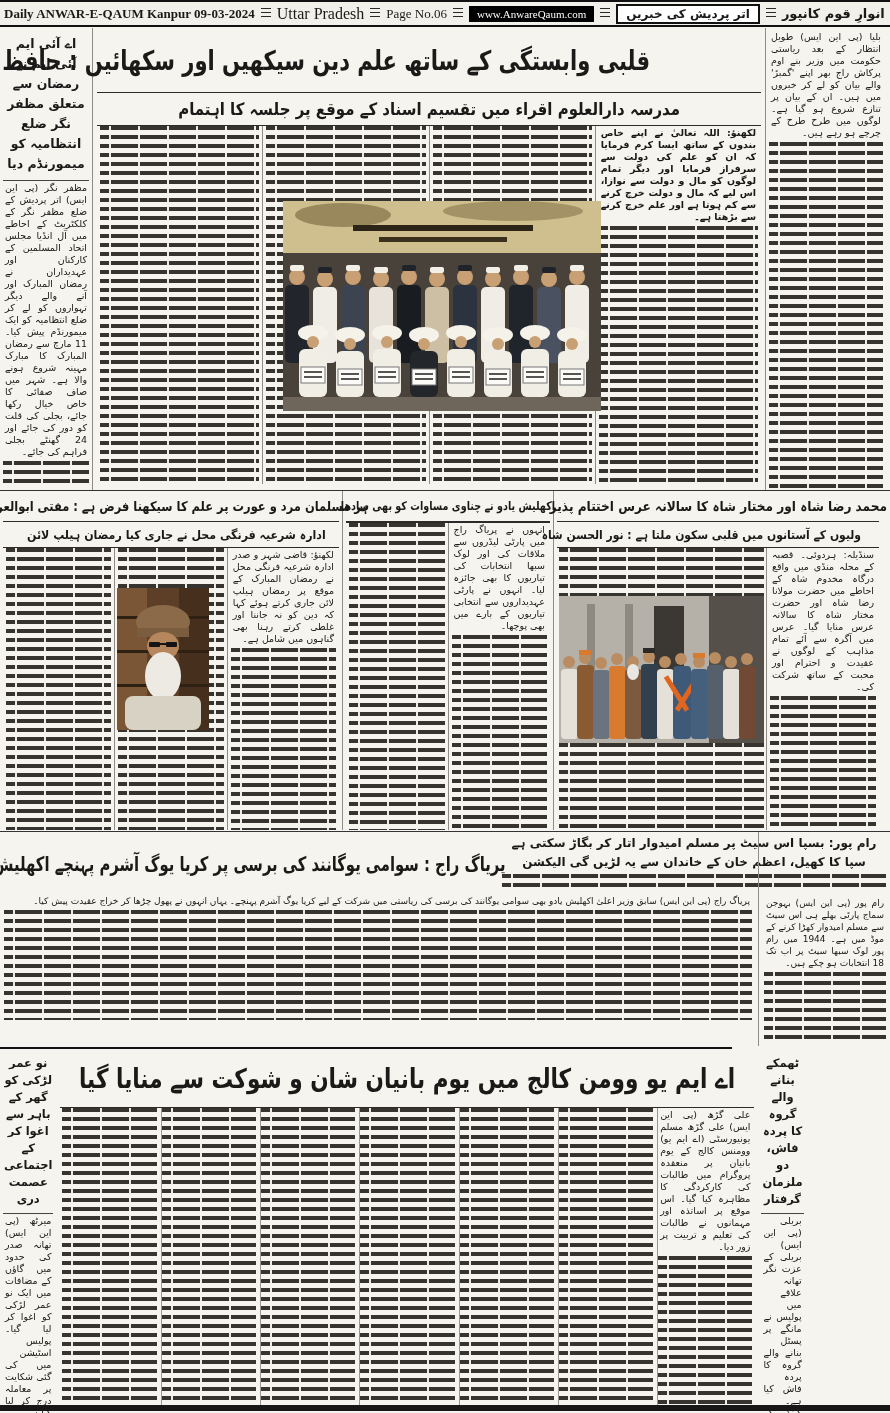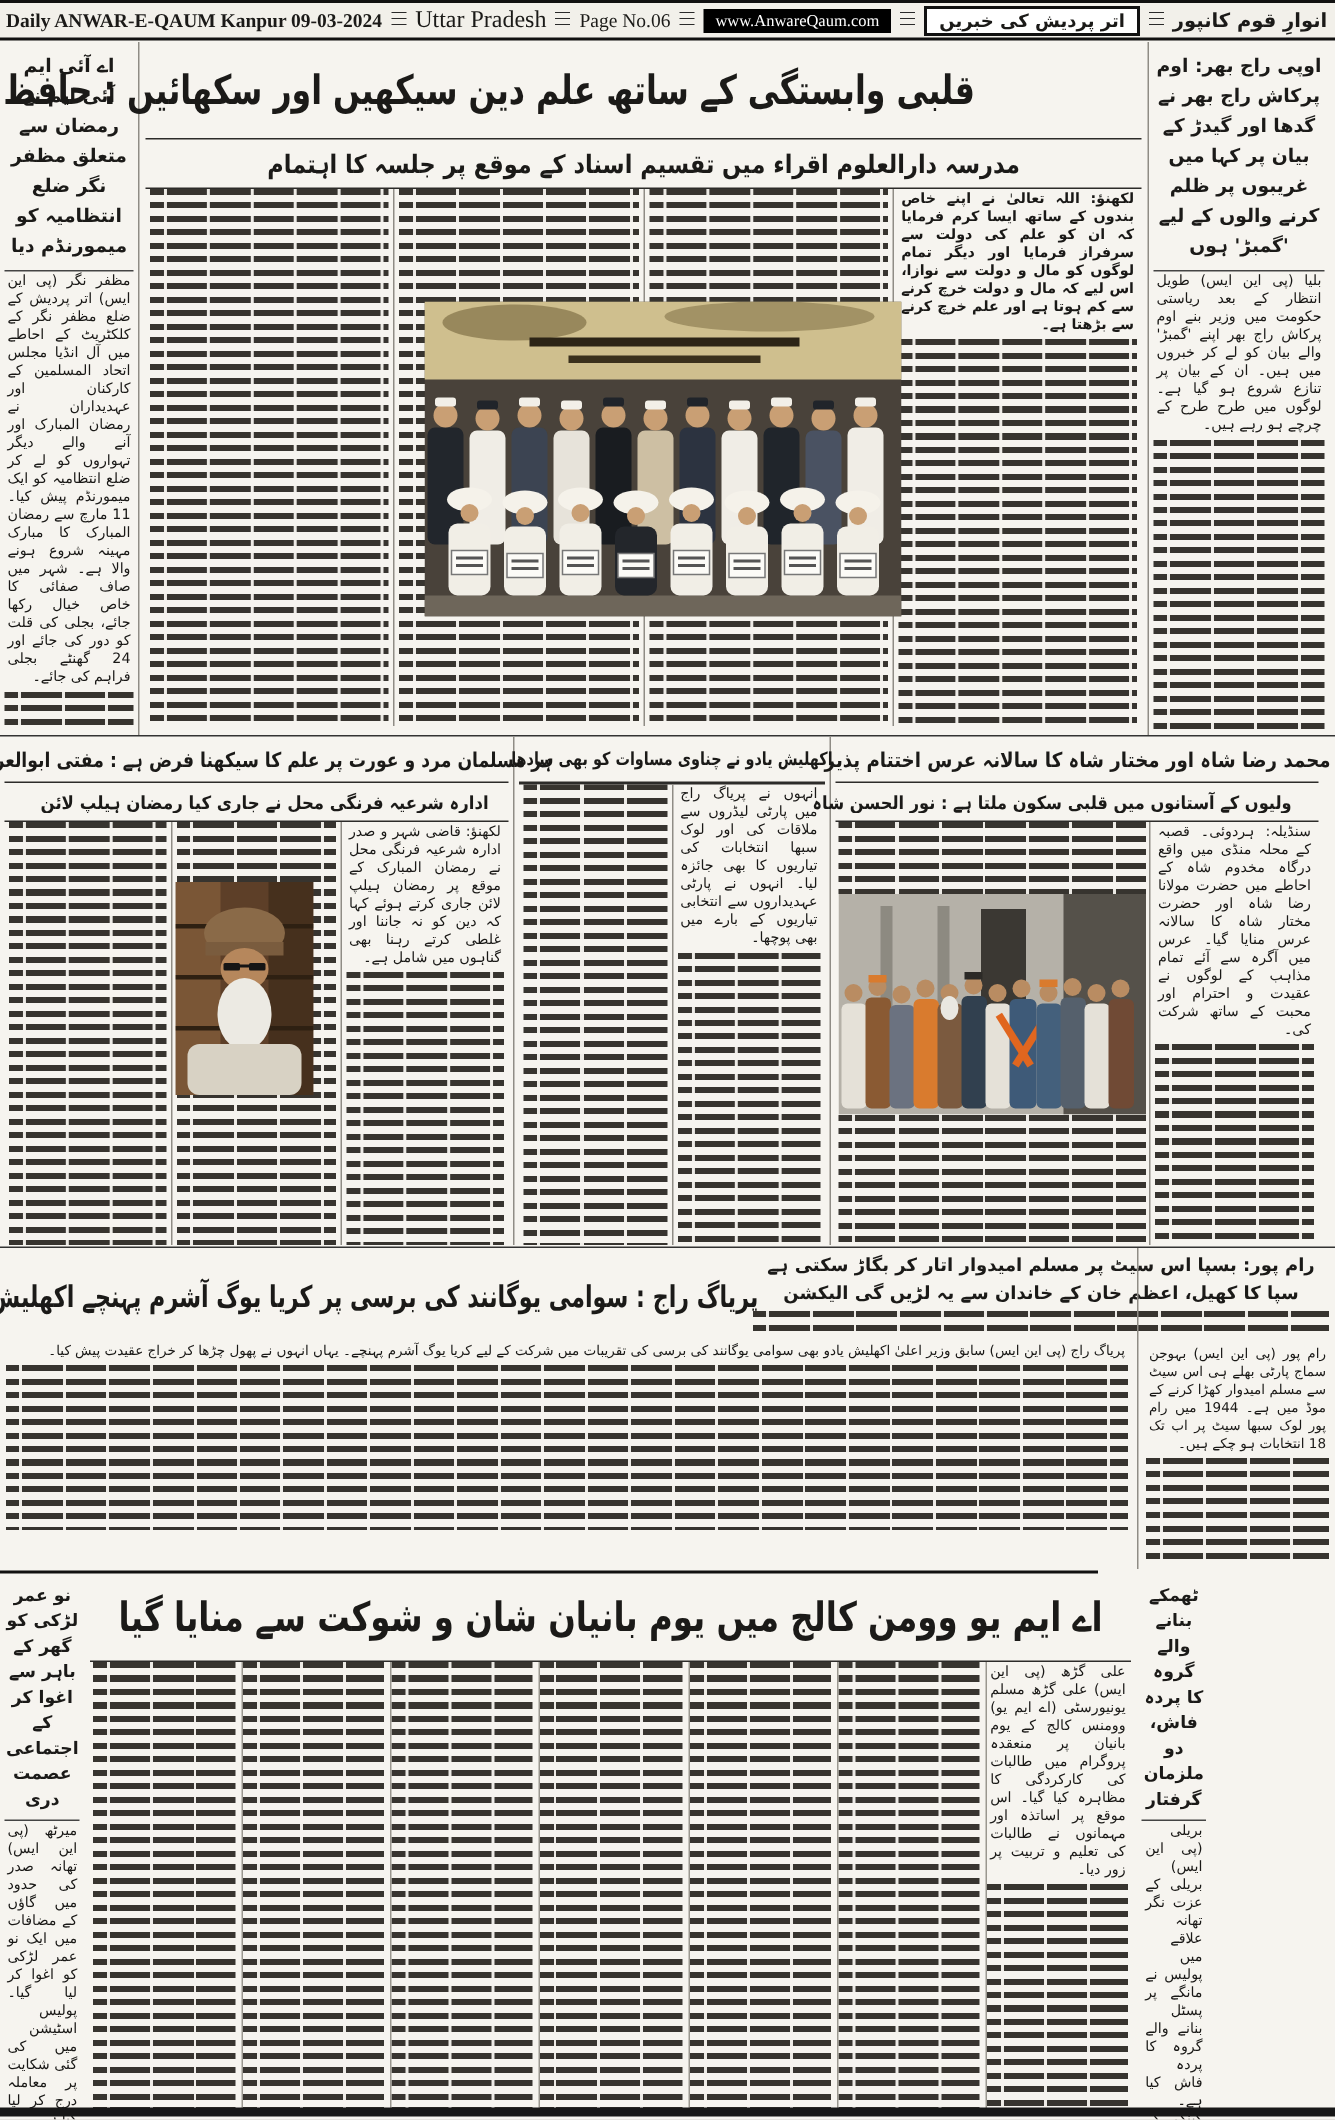--- a/index.html
+++ b/index.html
@@ -213,21 +213,20 @@
               <rect x="277" y="168" width="24" height="16" fill="#fcfbf7" stroke="#777"></rect>
               <rect x="280" y="172" width="18" height="2" fill="#555"></rect>
               <rect x="280" y="177" width="18" height="2" fill="#555"></rect>
           </g>
         </svg>
       </div>
     </div>
     <div class="vr"></div>
 
     <div class="ncol col" style="width:120px;">
-      <div class="ncol-h">اوپی راج بھر: اوم پرکاش راج بھر نے گدھا اور گیدڑ کے بیان پر کہا میں غریبوں پر ظلم کرنے والوں کے لیے 'گمبڑ' ہوں</div>
       <div class="lead">بلیا (پی این ایس) طویل انتظار کے بعد ریاستی حکومت میں وزیر بنے اوم پرکاش راج بھر اپنے 'گمبڑ' والے بیان کو لے کر خبروں میں ہیں۔ ان کے بیان پر تنازع شروع ہو گیا ہے۔ لوگوں میں طرح طرح کے چرچے ہو رہے ہیں۔</div>
       <div class="tx fill"></div>
     </div>
   </div>
 
   <div class="row2">
 
     <div class="story" style="width:342px;">
       <div class="s-h">
           <span class="sqz" style="transform:scaleX(.85);font-size:13.5px;">ہر مسلمان مرد و عورت پر علم کا سیکھنا فرض ہے : مفتی ابوالعرفان</span>
@@ -348,21 +347,21 @@
   </div>
 
   <div class="row3">
     <div class="h3l">
       <span class="sqz">پریاگ راج : سوامی یوگانند کی برسی پر کریا یوگ آشرم پہنچے اکھلیش</span>
     </div>
     <div class="h3r">رام پور: بسپا اس سیٹ پر مسلم امیدوار اتار کر بگاڑ سکتی ہے سپا کا کھیل، اعظم خان کے خاندان سے یہ لڑیں گی الیکشن</div>
     <div class="r3lead tx"></div>
     <div style="position:absolute;left:758px;top:0;width:1px;height:214px;background:#8f8c85;"></div>
     <div style="position:absolute;left:4px;top:62px;width:748px;height:148px;">
-      <div class="lead" style="font-size:9px;">پریاگ راج (پی این ایس) سابق وزیر اعلیٰ اکھلیش یادو بھی سوامی یوگانند کی برسی کی تقریبات میں شرکت کے لیے کریا یوگ آشرم پہنچے۔ یہاں انہوں نے پھول چڑھا کر خراج عقیدت پیش کیا۔</div>
+      <div class="lead" style="font-size:9px;">پریاگ راج (پی این ایس) سابق وزیر اعلیٰ اکھلیش یادو بھی سوامی یوگانند کی برسی کی ریاستی میں شرکت کے لیے کریا یوگ آشرم پہنچے۔ یہاں انہوں نے پھول چڑھا کر خراج عقیدت پیش کیا۔</div>
       <div class="tx" style="height:110px;"></div>
     </div>
     <div style="position:absolute;left:764px;top:64px;width:122px;height:146px;display:flex;flex-direction:column;">
       <div class="lead" style="font-size:9px;">رام پور (پی این ایس) بہوجن سماج پارٹی بھلے ہی اس سیٹ سے مسلم امیدوار کھڑا کرنے کے موڈ میں ہے۔ 1944 میں رام پور لوک سبھا سیٹ پر اب تک 18 انتخابات ہو چکے ہیں۔</div>
       <div class="tx fill"></div>
     </div>
   </div>
 
   <div class="row4">
 

